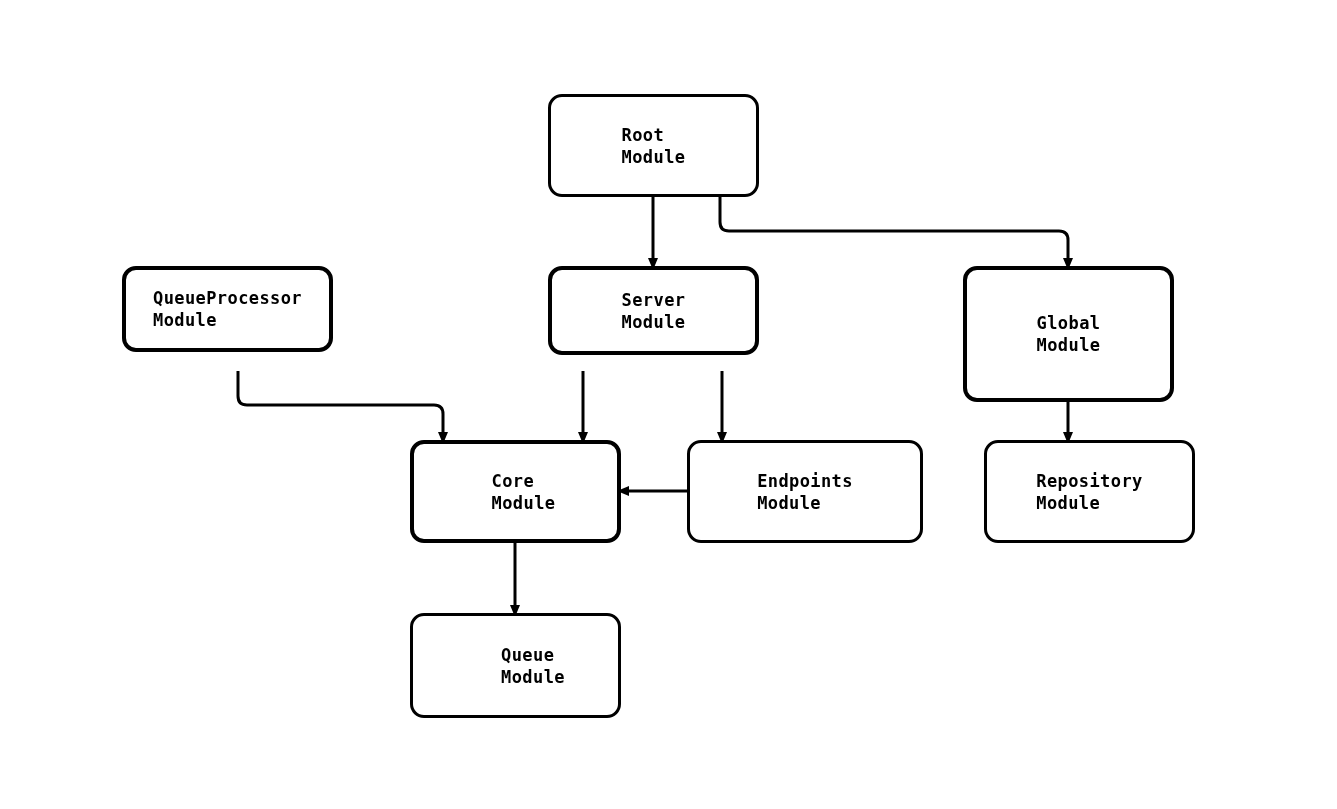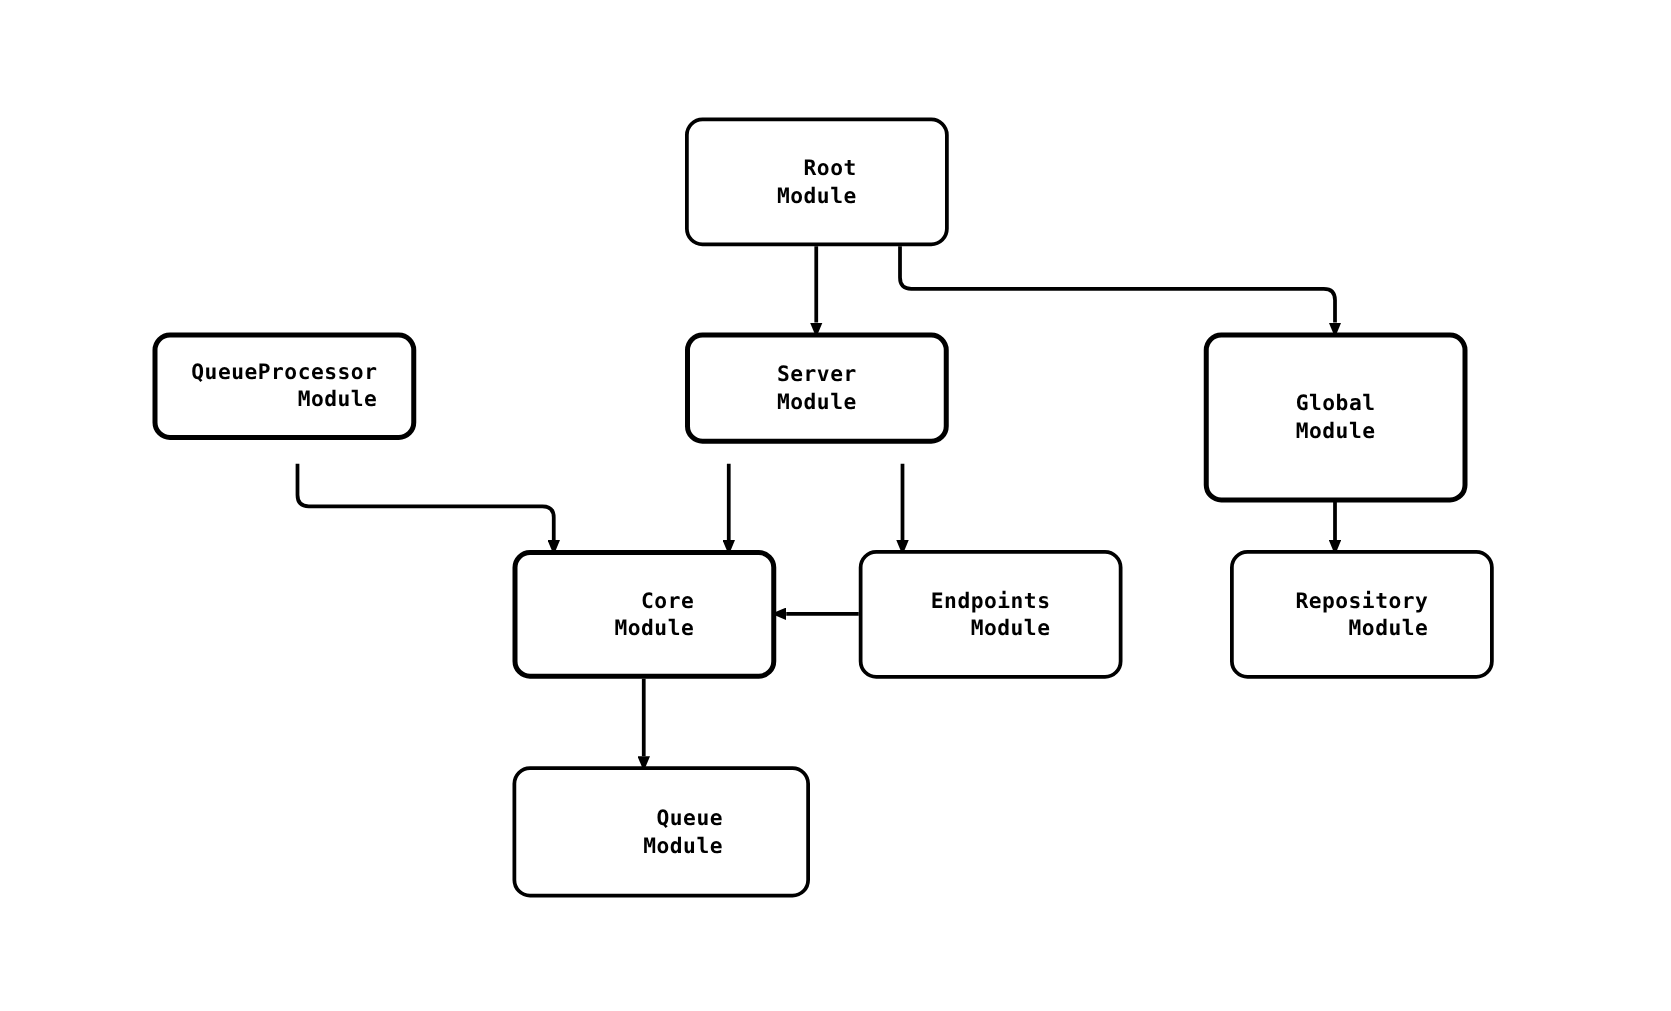--- a/index.html
+++ b/index.html
@@ -40,21 +40,21 @@
   }
   .node.emphasis {
     border-width: 4px;
   }
   .node-label {
     font-family: "DejaVu Sans Mono", "Liberation Mono", monospace;
     font-size: 17px;
     font-weight: bold;
     line-height: 22px;
     color: #000000;
-    text-align: right;
+    text-align: left;
     white-space: pre-line;
     letter-spacing: 0.4px;
     user-select: none;
   }
 </style>
 </head>
 <body>
 
 <div id="diagram-canvas">
 
@@ -90,27 +90,27 @@
 Module</span>
       </div>
       <div class="node emphasis" style="left: 963px; top: 266px; width: 211px; height: 136px; border-color: rgb(0, 0, 0);">
         <span class="node-label" style="color: rgb(0, 0, 0);">Global
 Module</span>
       </div>
       <div class="node emphasis" style="left: 410px; top: 440px; width: 211px; height: 103px; border-color: rgb(0, 0, 0); padding-left: 16px;">
         <span class="node-label" style="color: rgb(0, 0, 0);">Core
 Module</span>
       </div>
-      <div class="node" style="left: 687px; top: 440px; width: 211px; height: 103px; border-color: rgb(0, 0, 0);">
+      <div class="node" style="left: 687px; top: 440px; width: 236px; height: 103px; border-color: rgb(0, 0, 0);">
         <span class="node-label" style="color: rgb(0, 0, 0);">Endpoints
 Module</span>
       </div>
       <div class="node" style="left: 984px; top: 440px; width: 211px; height: 103px; border-color: rgb(0, 0, 0);">
         <span class="node-label" style="color: rgb(0, 0, 0);">Repository
 Module</span>
       </div>
-      <div class="node" style="left: 410px; top: 613px; width: 238px; height: 105px; border-color: rgb(0, 0, 0); padding-left: 35px;">
+      <div class="node" style="left: 410px; top: 613px; width: 211px; height: 105px; border-color: rgb(0, 0, 0); padding-left: 35px;">
         <span class="node-label" style="color: rgb(0, 0, 0);">Queue
 Module</span>
       </div>
     </div>
 
 </div>
 
 </body></html>

